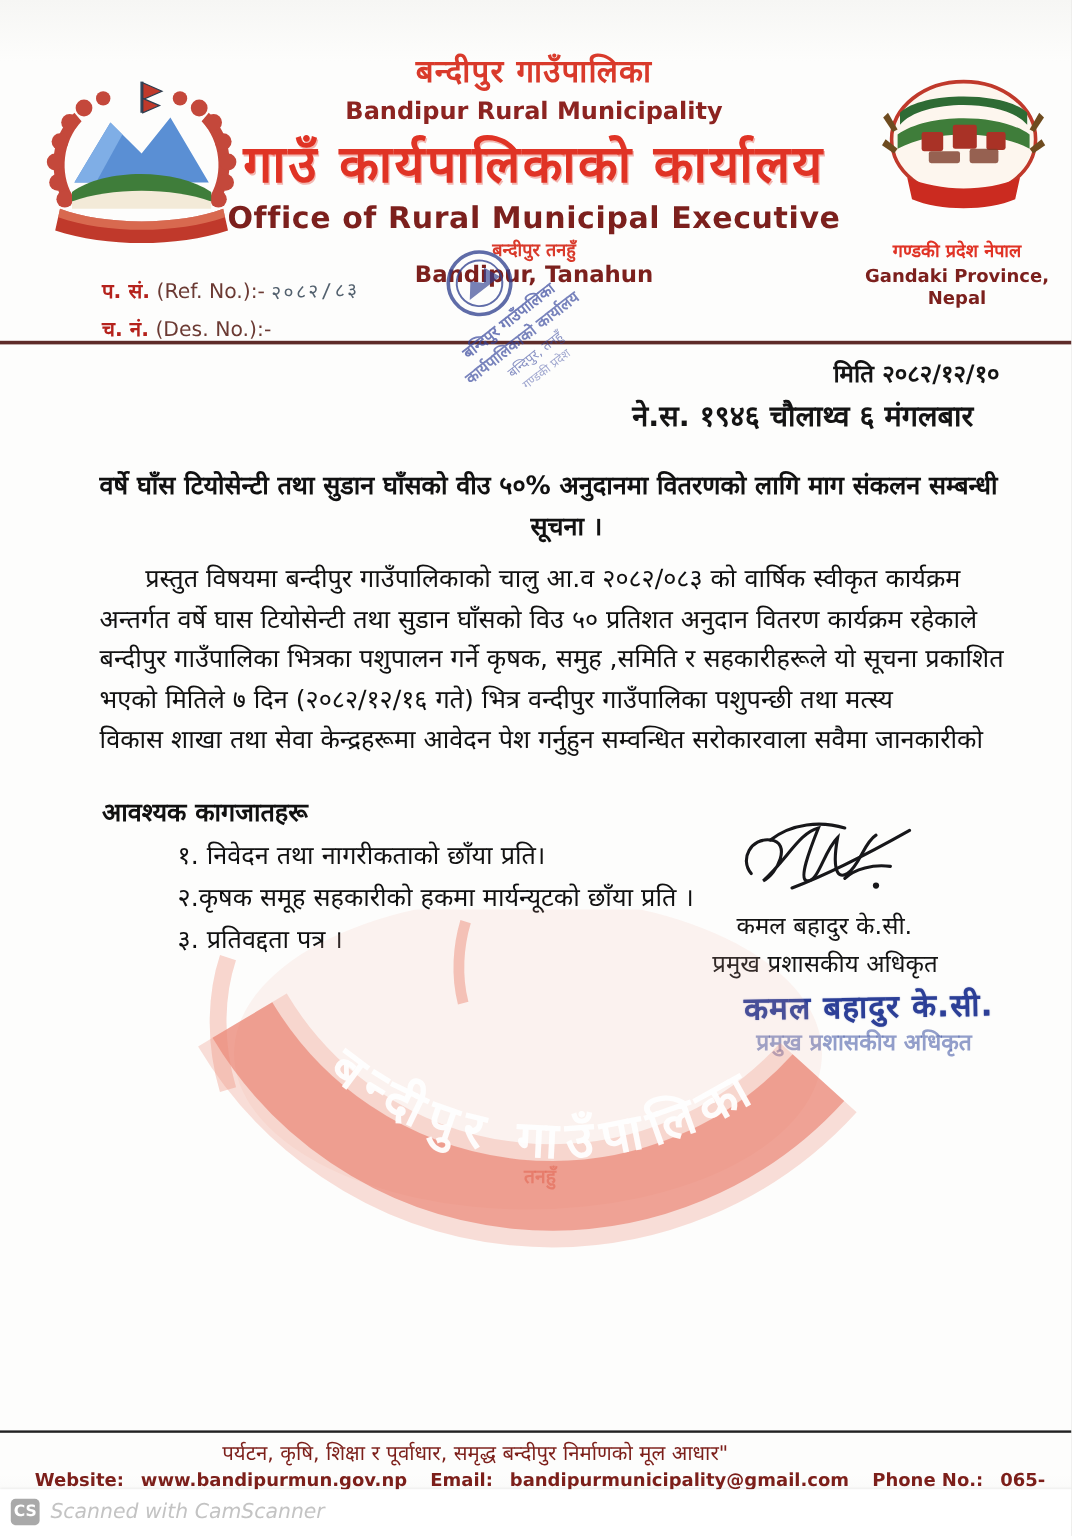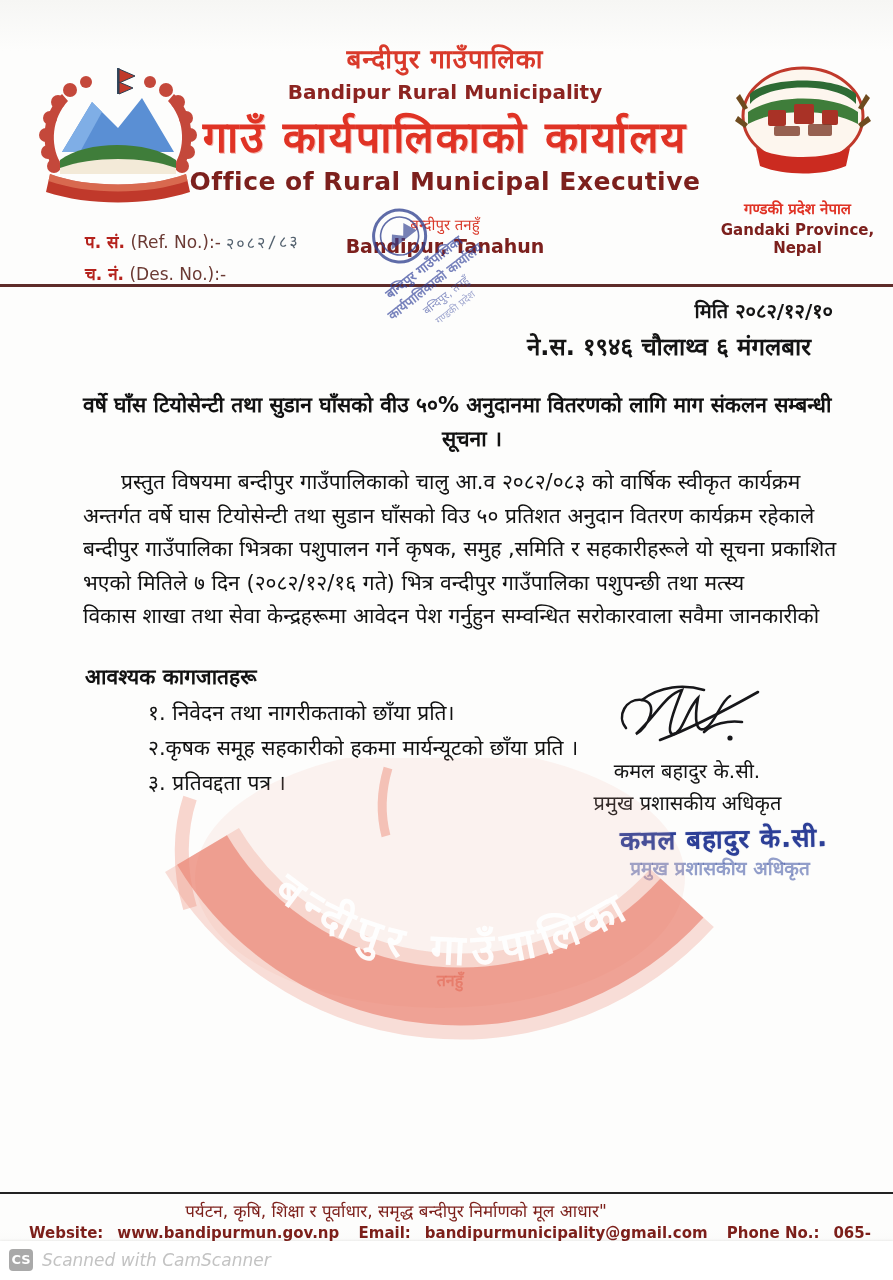--- a/index.html
+++ b/index.html
@@ -15,21 +15,21 @@
     overflow:hidden;
   }
   .abs{position:absolute;}
   
   .hdr-center{left:185px;top:40px;width:520px;text-align:center;}
   .np-muni{font-size:26px;font-weight:bold;color:#d93a2b;letter-spacing:1px;}
   .en-muni{font-size:20px;font-weight:bold;color:#8c2421;margin-top:4px;}
   .office-np{font-size:43px;font-weight:800;color:#e03325;letter-spacing:2px;margin-top:2px;
              text-shadow:1px 1px 0 rgba(224,51,37,.35);}
   .office-en{font-size:25px;font-weight:bold;color:#7c201d;margin-top:2px;letter-spacing:.5px;}
-  .addr-np{font-size:15px;font-weight:normal;color:#d93a2b;margin-top:18px;}
+  .addr-np{font-size:15px;font-weight:bold;color:#d93a2b;margin-top:1px;}
   .addr-en{font-size:19px;font-weight:bold;color:#7c201d;margin-top:1px;}
   .hdr-year{font-size:11px;font-weight:bold;color:#8c2421;margin-top:2px;}
   .right-emblem-block{left:700px;top:62px;width:195px;text-align:center;}
   .province-np{font-size:15px;font-weight:bold;color:#e03325;margin-top:8px;}
   .province-en{font-size:15px;font-weight:bold;color:#7c201d;margin-top:3px;}
   
   .ref-line{left:85px;font-size:17px;color:#7c201d;}
   .ref-np{font-weight:bold;color:#b5221c;}
   .ref-en{color:#6b3a33;}
   .ref-hand{font-family:"DejaVu Sans Mono","Liberation Mono",monospace;color:#53616e;

